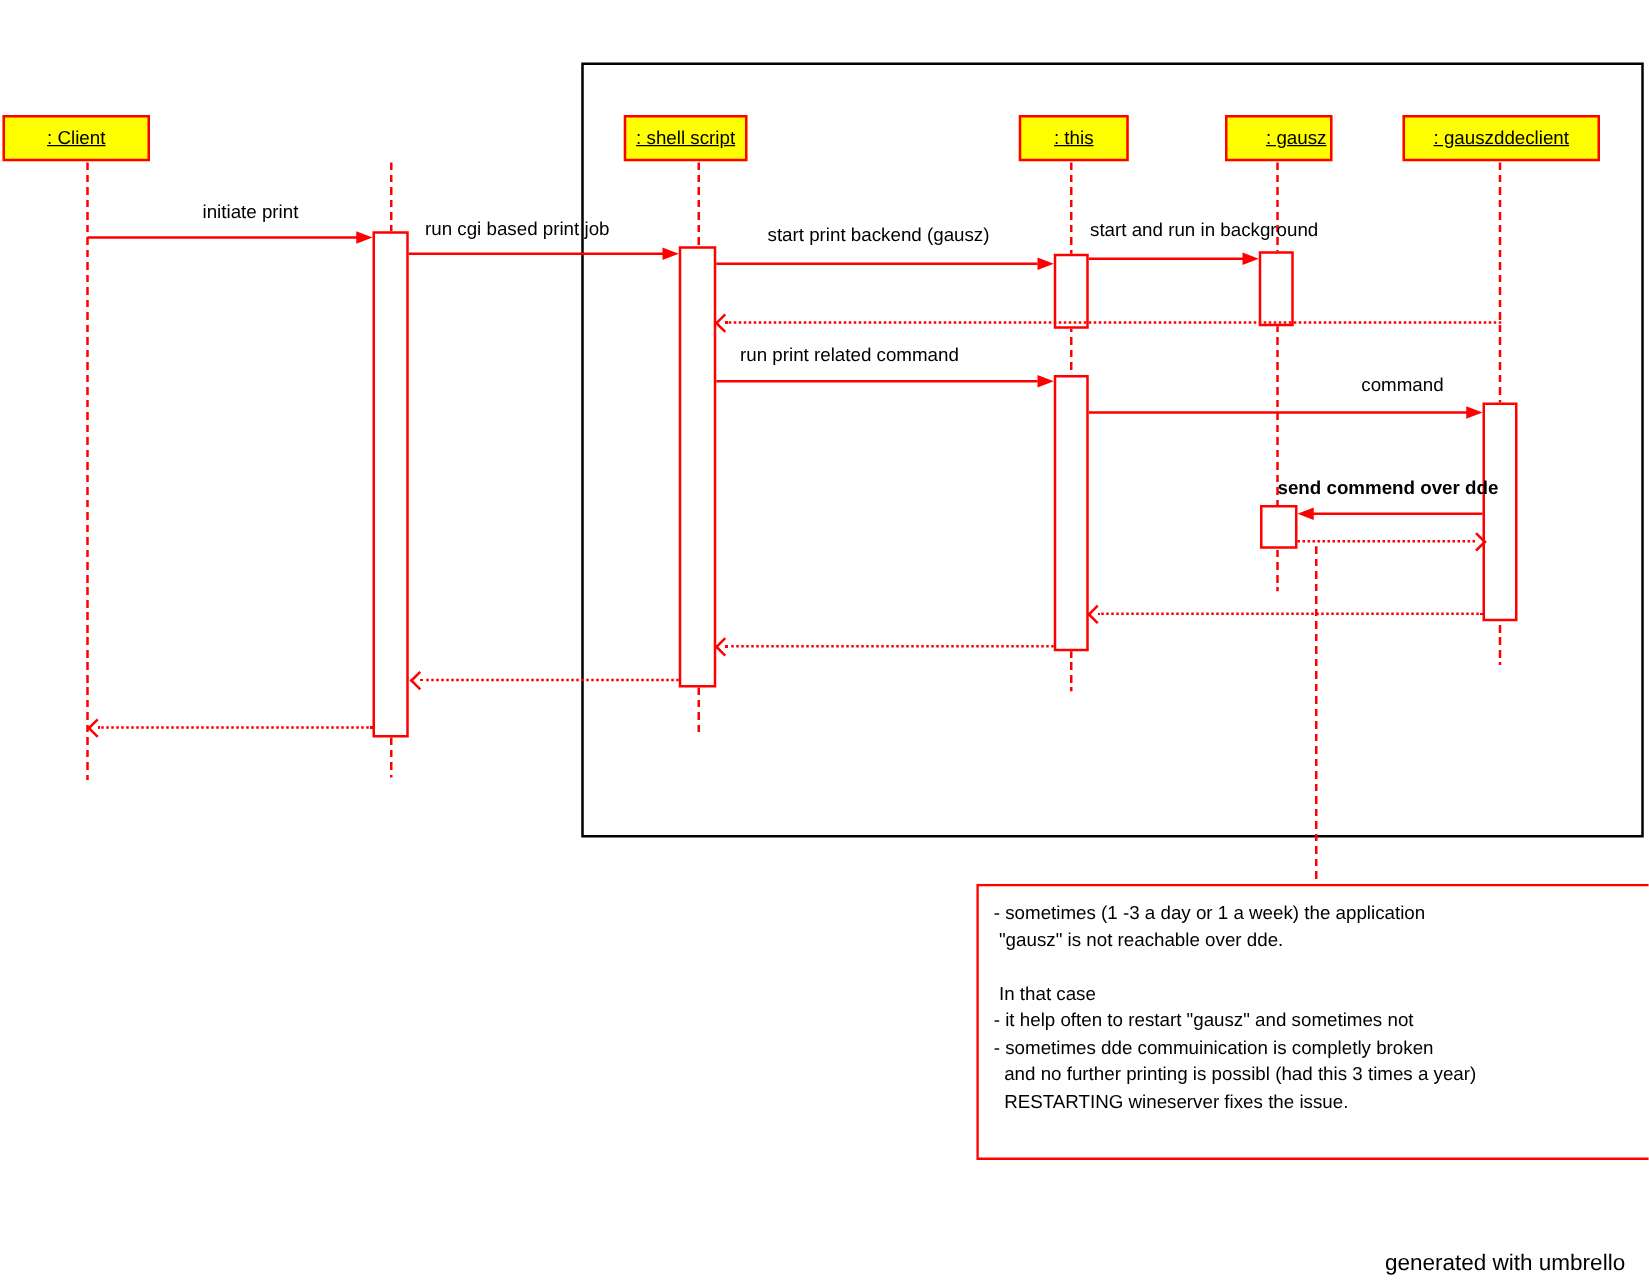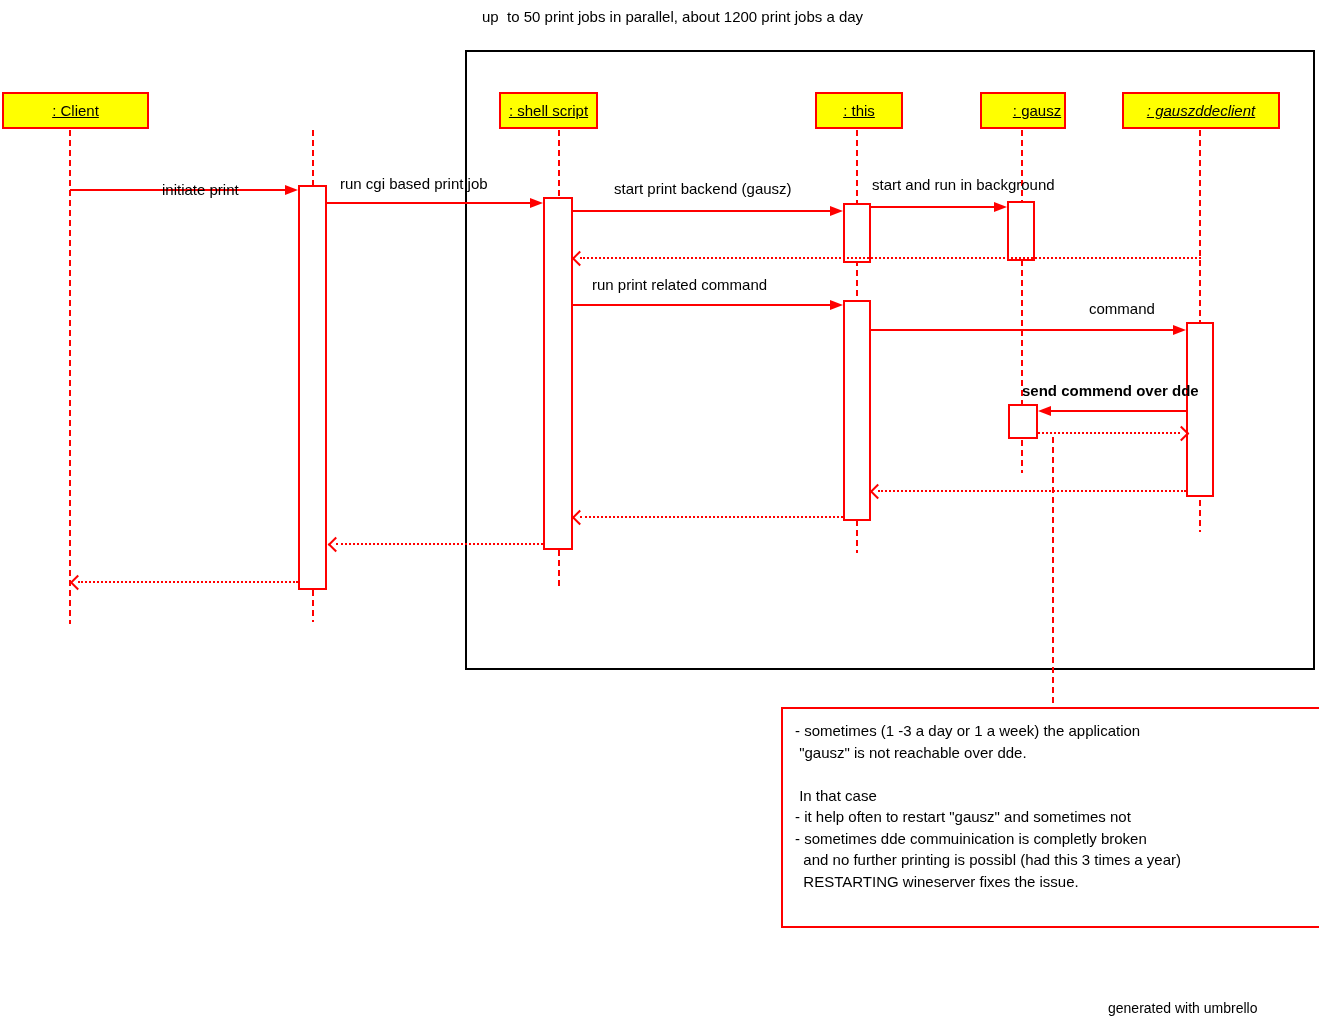--- a/index.html
+++ b/index.html
@@ -42,65 +42,64 @@
   .chev-left{width:9px;height:9px;border-left:2px solid #ff0000;border-bottom:2px solid #ff0000;transform:rotate(45deg);z-index:4;}
   .chev-right{width:9px;height:9px;border-right:2px solid #ff0000;border-top:2px solid #ff0000;transform:rotate(45deg);z-index:4;}
   
   .mlabel{font-size:15px;white-space:nowrap;z-index:5;}
   
   .note-wrap{z-index:4;}
   .note-text{
     position:absolute;left:14px;top:13px;font-size:15px;line-height:21.5px;
     white-space:pre-wrap;z-index:5;
   }
-  .footer{font-size:14px;white-space:nowrap;}
+  .footer{font-size:18px;white-space:nowrap;}
 </style>
 </head>
 <body>
 
 <div id="canvas">
 
-  <div class="abs dia-title" style="left:482px;top:8px;">up  to 50 print jobs in parallel, about 1200 print jobs a day</div>
 
   <div class="abs frame" style="left:465px;top:50px;width:846px;height:616px;"></div>
 
   <div class="abs lifeline" style="left:69px;top:130px;height:494px;"></div>
   <div class="abs lifeline" style="left:312px;top:130px;height:492px;"></div>
   <div class="abs lifeline" style="left:558px;top:130px;height:458px;"></div>
   <div class="abs lifeline" style="left:856px;top:130px;height:423px;"></div>
   <div class="abs lifeline" style="left:1021px;top:130px;height:343px;"></div>
   <div class="abs lifeline" style="left:1199px;top:130px;height:402px;"></div>
 
   <div class="abs anchor" style="left:1052px;top:437px;height:270px;"></div>
 
   <div class="abs act" style="left:298px;top:185px;width:29px;height:405px;"></div>
   <div class="abs act" style="left:543px;top:197px;width:30px;height:353px;"></div>
   <div class="abs act" style="left:843px;top:203px;width:28px;height:60px;"></div>
   <div class="abs act" style="left:843px;top:300px;width:28px;height:221px;"></div>
   <div class="abs act" style="left:1007px;top:201px;width:28px;height:60px;"></div>
   <div class="abs act" style="left:1008px;top:404px;width:30px;height:35px;"></div>
   <div class="abs act" style="left:1186px;top:322px;width:28px;height:175px;"></div>
 
-  <div class="abs actor" style="left:2px;top:92px;width:147px;height:37px;">
+  <div class="abs actor" style="left:2px;top:92px;width:118px;height:37px;">
     <span>: Client</span>
   </div>
   <div class="abs actor" style="left:499px;top:92px;width:99px;height:37px;">
     <span>: shell script</span>
   </div>
   <div class="abs actor" style="left:815px;top:92px;width:88px;height:37px;">
     <span>: this</span>
   </div>
   <div class="abs actor" style="left:980px;top:92px;width:86px;height:37px;padding-left:28px;">
     <span>: gausz</span>
   </div>
-  <div class="abs actor" style="left:1122px;top:92px;width:158px;height:37px;font-style:italic;">
+  <div class="abs actor" style="left:1122px;top:92px;width:158px;height:37px;">
     <span>: gauszddeclient</span>
   </div>
 
-  <div class="abs mlabel" style="left:162px;top:161px;margin-top:20px;">initiate print</div>
+  <div class="abs mlabel" style="left:162px;top:161px;">initiate print</div>
   <div class="abs mline" style="left:70px;top:189px;width:216px;"></div>
   <div class="abs arr-right" style="left:285px;top:185px;"></div>
 
   <div class="abs mlabel" style="left:340px;top:175px;text-align:right;">run cgi based print job</div>
   <div class="abs mline" style="left:327px;top:202px;width:204px;"></div>
   <div class="abs arr-right" style="left:530px;top:198px;"></div>
 
   <div class="abs mlabel" style="left:614px;top:180px;">start print backend (gausz)</div>
   <div class="abs mline" style="left:573px;top:210px;width:257px;"></div>
   <div class="abs arr-right" style="left:830px;top:206px;"></div>

